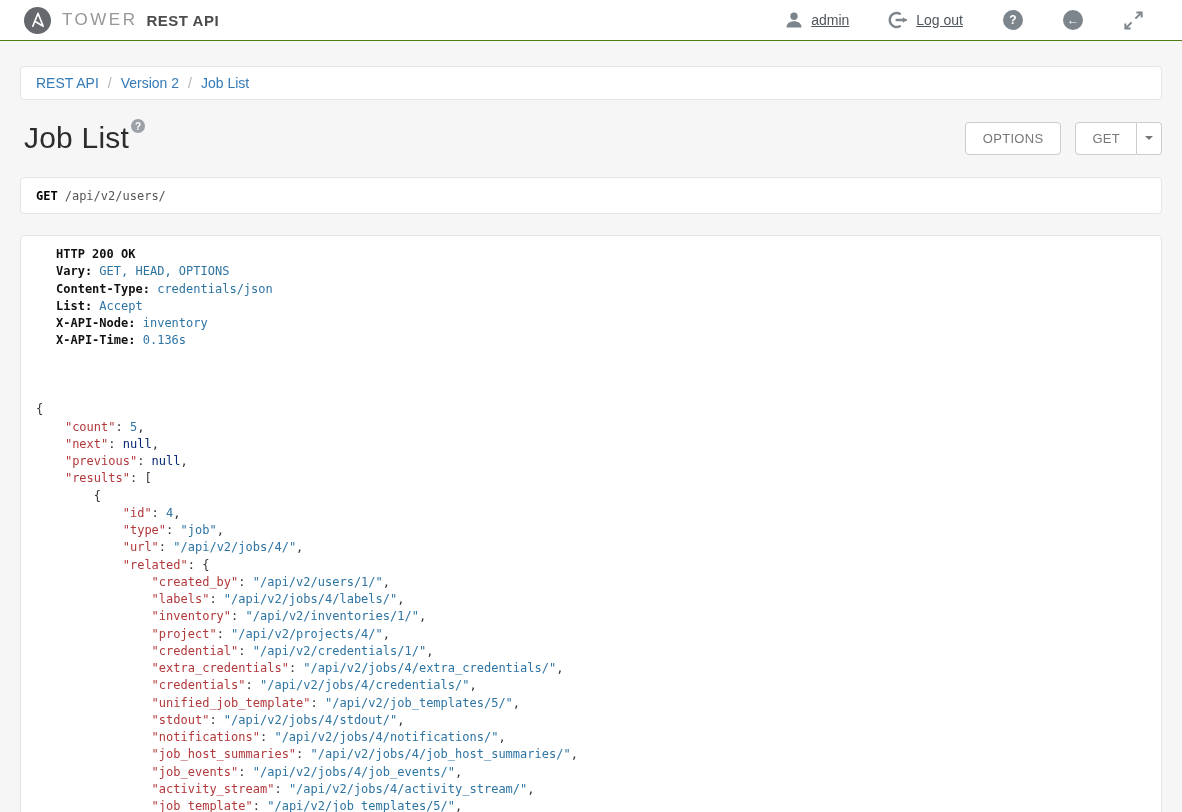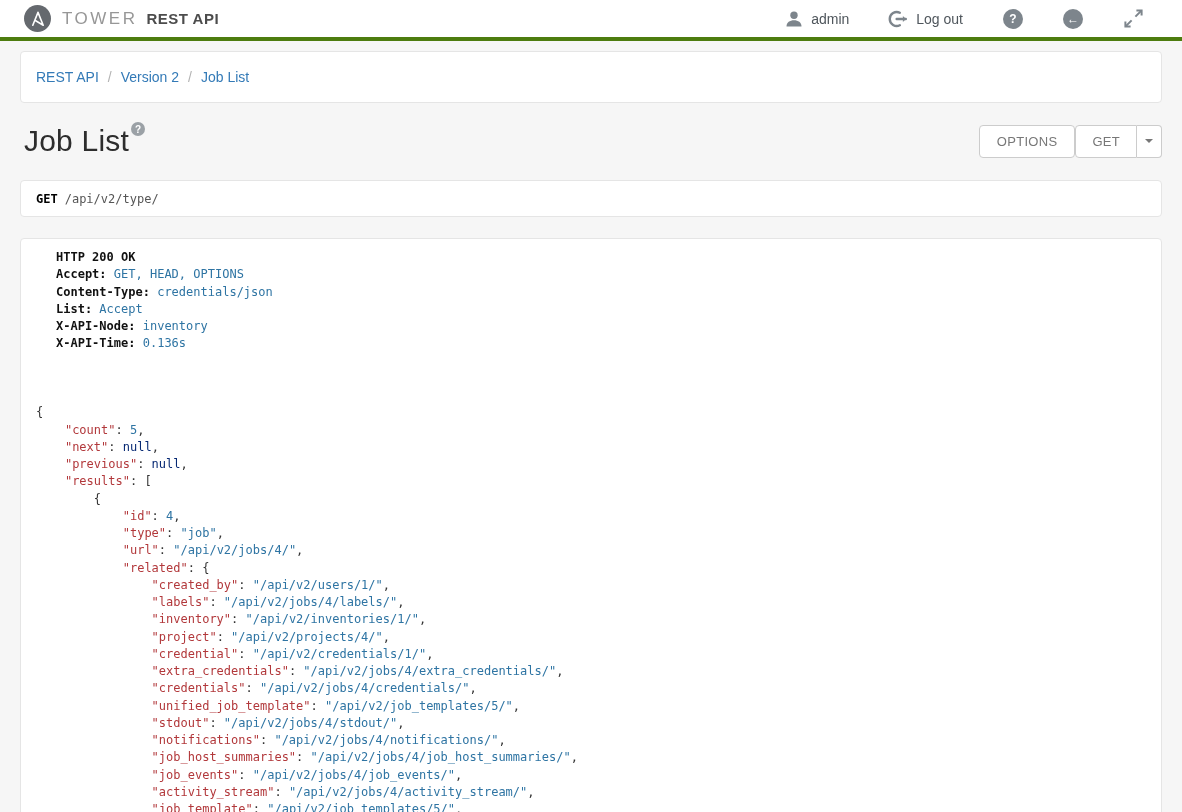--- a/index.html
+++ b/index.html
@@ -6,61 +6,61 @@
   html, body { margin: 0; padding: 0; }
   body {
     width: 1182px; height: 812px; overflow: hidden;
     background: #f6f6f6;
     font-family: "Liberation Sans", sans-serif;
     color: #333;
   }
 
   
   .navbar {
-    height: 41px; background: #fff; border-bottom: 4px solid #4d7c0f;
+    height: 41px; background: #fff; border-bottom: 1px solid #4d7c0f;
     display: flex; align-items: center; padding: 0 38px 0 24px;
   }
   .logo-circle {
     width: 27px; height: 27px; border-radius: 50%; background: #65696e;
     display: flex; align-items: center; justify-content: center; flex: 0 0 auto;
   }
   .brand-primary { font-size: 17px; color: #979797; letter-spacing: 2.5px; margin-left: 11px; }
   .brand-secondary { font-size: 15px; color: #4c4c4c; font-weight: 600; letter-spacing: .5px; margin-left: 9px; }
   .nav-right { margin-left: auto; display: flex; align-items: center; }
   .nav-item {
     display: flex; align-items: center; color: #4f565c; font-size: 14px;
-    margin-left: 38px; cursor: pointer; white-space: nowrap;
+    margin-left: 38px; cursor: pointer; white-space: nowrap; text-decoration: underline;
   }
   .nav-item svg { margin-right: 7px; }
   .icon-circle {
     width: 20px; height: 20px; border-radius: 50%; background: #7d858c; color: #fff;
     font-size: 12px; font-weight: 700; display: flex; align-items: center; justify-content: center;
     margin-left: 40px; cursor: pointer; line-height: 1;
   }
   .expand-btn { margin-left: 40px; cursor: pointer; display: flex; align-items: center; }
 
   
   .panel { margin: 0 20px; background: #fff; border: 1px solid #e5e5e5; border-radius: 4px; }
 
   .breadcrumb-panel {
-    margin-top: 10px; height: 52px; display: flex; align-items: center;
+    margin-top: 25px; height: 34px; display: flex; align-items: center;
     padding: 0 15px; font-size: 14px;
   }
   .bc-link { color: var(--accent-link, #337ab7); text-decoration: none; cursor: pointer; }
   .bc-sep { color: #b3b3b3; margin: 0 9px; }
 
   
   .title-row { display: flex; align-items: center; padding: 0 20px 0 24px; margin-top: 16px; height: 44px; }
   .page-title { font-size: 30px; font-weight: 400; color: #2d2d2d; margin: 0; letter-spacing: .2px; }
   .help-badge {
     width: 14px; height: 14px; border-radius: 50%; background: #9ba1a6; color: #fff;
     font-size: 10px; font-weight: 700; display: flex; align-items: center; justify-content: center;
     align-self: flex-start; margin-top: 3px; margin-left: 2px;
   }
-  .actions { margin-left: auto; display: flex; align-items: center; }
+  .actions { margin-left: auto; display: flex; gap: 14px; align-items: center; }
   .btn {
     height: 33px; background: #fff; border: 1px solid #ccc; border-radius: 4px;
     color: #777; font-size: 13px; font-weight: 500; letter-spacing: .3px;
     padding: 0 17px; font-family: inherit; cursor: pointer;
   }
   .split { display: inline-flex; }
   .split .btn-main { border-radius: 4px 0 0 4px; padding: 0 16px; }
   .btn-caret {
     width: 25px; height: 33px; background: #fff; border: 1px solid #ccc; border-left: none;
     border-radius: 0 4px 4px 0; display: flex; align-items: center; justify-content: center; cursor: pointer;
@@ -156,26 +156,26 @@
       <button class="btn btn-main">GET</button>
       <div class="btn-caret">
         <span class="caret"></span>
       </div>
     </div>
   </div>
 </div>
 
 <div class="panel request-panel">
   <span class="req-method">GET</span>
-  <span class="req-path">/api/v2/type/</span>
+  <span class="req-path">/api/v2/users/</span>
 </div>
 
 <div class="panel response-panel">
   <pre class="response-pre" id="response-pre"><span class="hdr-key">HTTP 200 OK</span>
-<span class="hdr-key">Accept:</span> <span class="hdr-val">GET, HEAD, OPTIONS</span>
+<span class="hdr-key">Vary:</span> <span class="hdr-val">GET, HEAD, OPTIONS</span>
 <span class="hdr-key">Content-Type:</span> <span class="hdr-val">credentials/json</span>
 <span class="hdr-key">List:</span> <span class="hdr-val">Accept</span>
 <span class="hdr-key">X-API-Node:</span> <span class="hdr-val">inventory</span>
 <span class="hdr-key">X-API-Time:</span> <span class="hdr-val">0.136s</span>
 
 
 
 <span class="tok-pun">{</span>
 <span>    </span><span class="tok-key">"count"</span><span class="tok-pun">: </span><span class="tok-num">5</span><span class="tok-pun">,</span>
 <span>    </span><span class="tok-key">"next"</span><span class="tok-pun">: </span><span class="tok-kw">null</span><span class="tok-pun">,</span>

